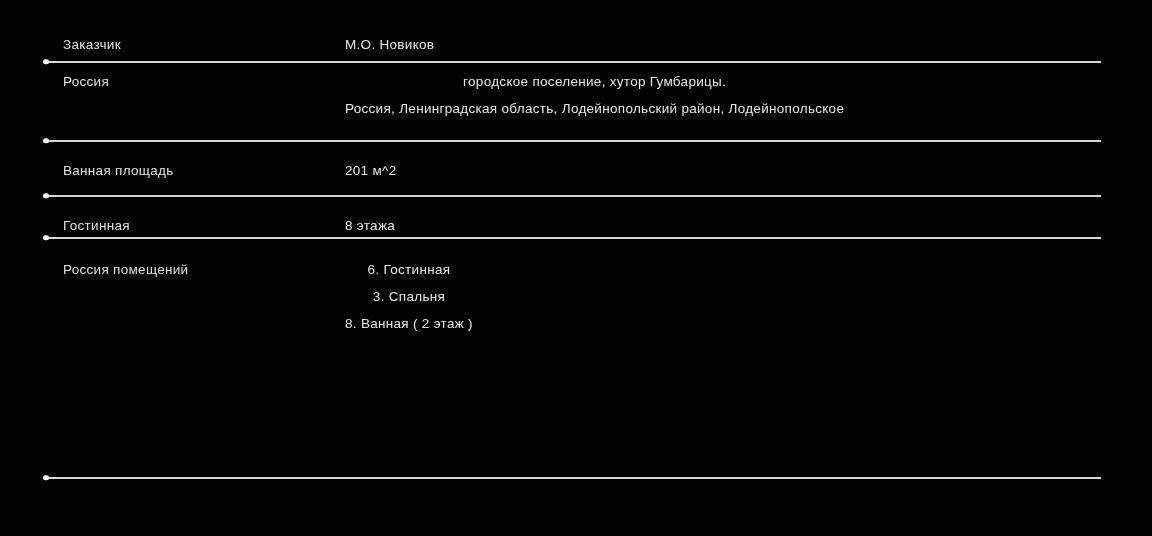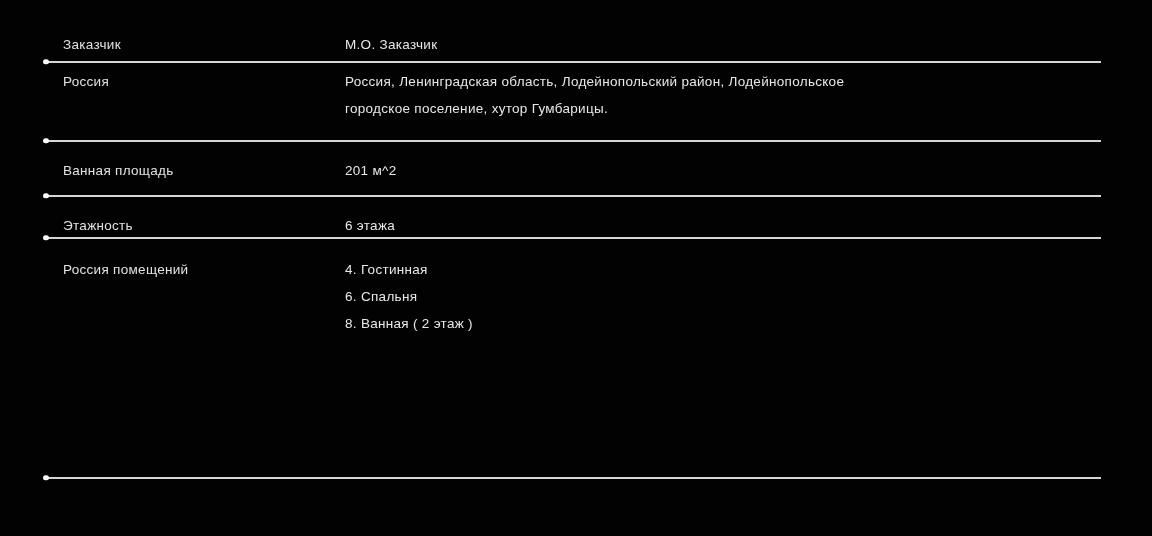--- a/index.html
+++ b/index.html
@@ -10,20 +10,21 @@
   .page {
     position: relative;
     width: 1152px;
     height: 536px;
     background: #020202;
     overflow: hidden;
     font-family: "Liberation Sans", "DejaVu Sans", sans-serif;
     color: #e4e4e4;
     font-size: 13.5px;
     letter-spacing: 0.3px;
+    text-align: center;
   }
   .row {
     position: absolute;
     left: 0;
     right: 0;
   }
   .label {
     position: absolute;
     left: 63px;
     line-height: 27px;
@@ -59,58 +60,58 @@
   }
 </style>
 </head>
 <body>
 
 <div class="page">
 
   <div class="row" style="top:31px">
     <div class="label">Заказчик</div>
     <div class="value">
-      <div>М.О. Заказчик</div>
+      <div>М.О. Новиков</div>
     </div>
   </div>
 
   <div class="divider" style="top:61px"></div>
 
   <div class="row" style="top:68px">
     <div class="label">Россия</div>
     <div class="value">
+      <div>городское поселение, хутор Гумбарицы.</div>
       <div>Россия, Ленинградская область, Лодейнопольский район, Лодейнопольское</div>
-      <div>городское поселение, хутор Гумбарицы.</div>
     </div>
   </div>
 
   <div class="divider" style="top:140px"></div>
 
   <div class="row" style="top:157px">
     <div class="label">Ванная площадь</div>
     <div class="value">
       <div>201 м^2</div>
     </div>
   </div>
 
   <div class="divider" style="top:195px"></div>
 
   <div class="row" style="top:212px">
-    <div class="label">Этажность</div>
+    <div class="label">Гостинная</div>
     <div class="value">
-      <div>6 этажа</div>
+      <div>8 этажа</div>
     </div>
   </div>
 
   <div class="divider" style="top:237px"></div>
 
   <div class="row" style="top:256px">
     <div class="label">Россия помещений</div>
     <div class="value">
-      <div>4. Гостинная</div>
-      <div>6. Спальня</div>
+      <div>6. Гостинная</div>
+      <div>3. Спальня</div>
       <div>8. Ванная ( 2 этаж )</div>
     </div>
   </div>
 
   <div class="divider" style="top:477px"></div>
 
 </div>
 
 </body></html>

